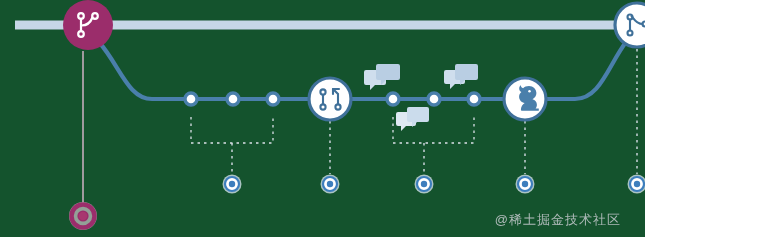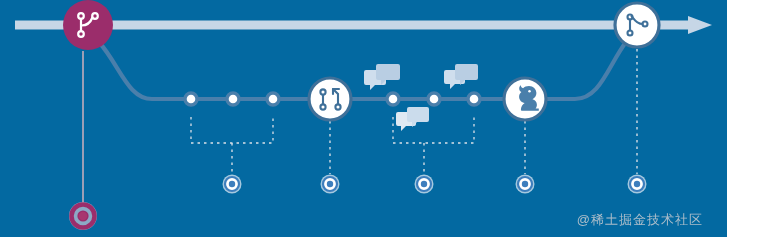--- a/index.html
+++ b/index.html
@@ -5,23 +5,23 @@
   html, body {
     margin: 0;
     padding: 0;
     background: #ffffff;
   }
   body {
     font-family: "Liberation Sans", sans-serif;
   }
   #stage {
     position: relative;
-    width: 727px;
+    width: 645px;
     height: 237px;
-    background: #0369a1;
+    background: #14532d;
     overflow: hidden;
   }
   #diagram {
     position: absolute;
     left: 0;
     top: 0;
     width: 757px;
     height: 237px;
     display: block;
   }

